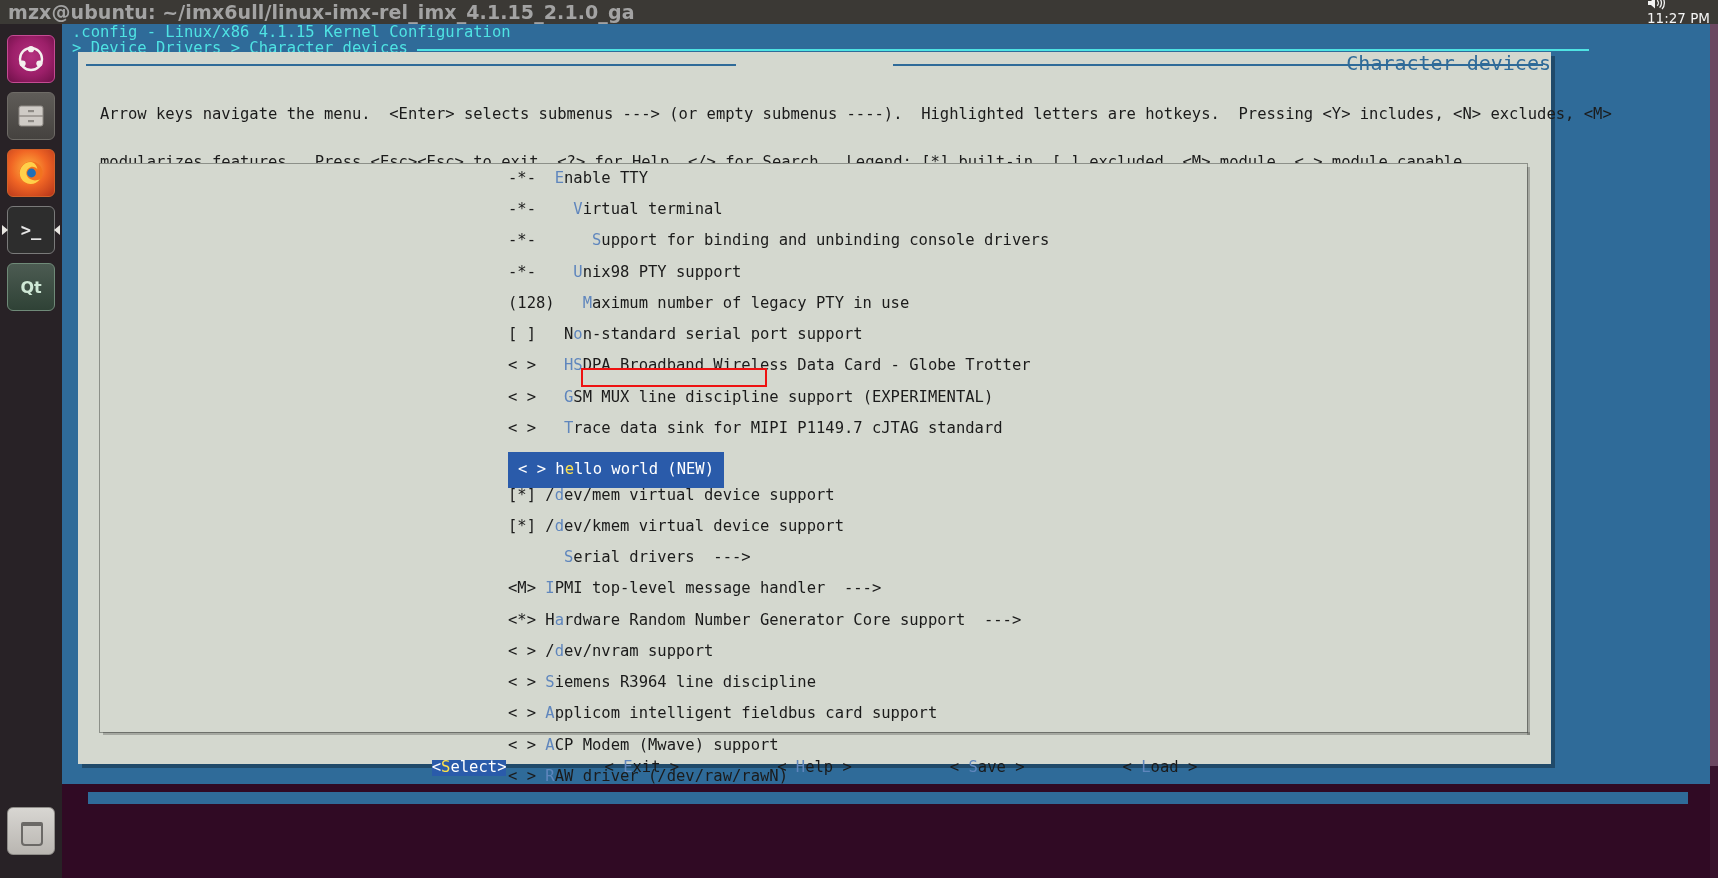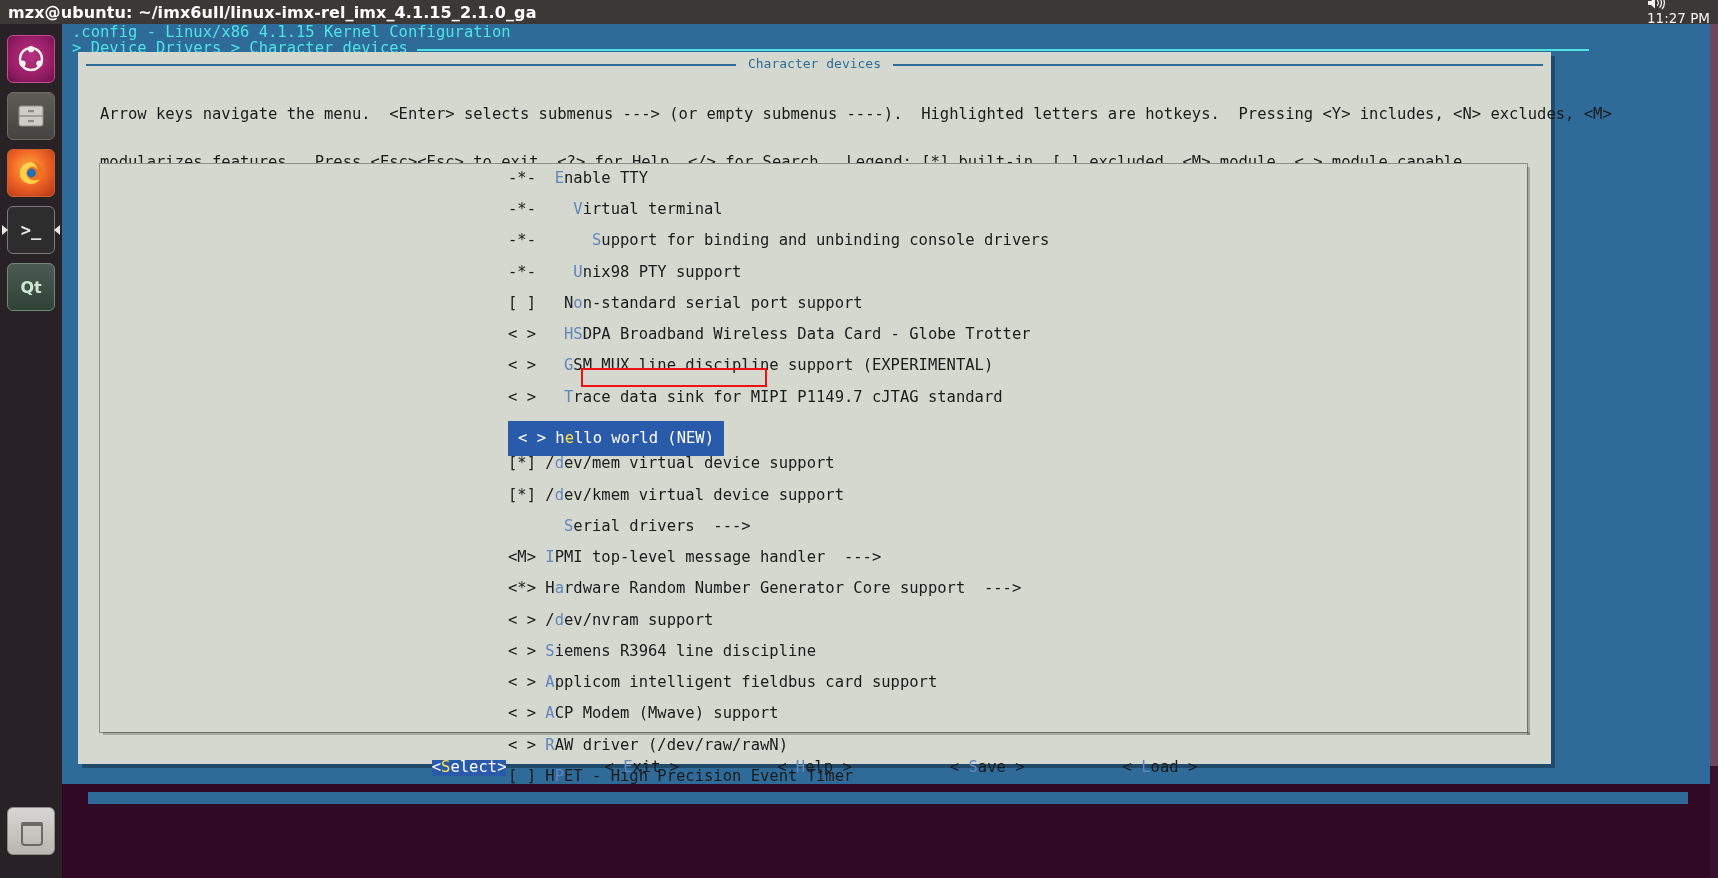--- a/index.html
+++ b/index.html
@@ -19,23 +19,23 @@
     position: absolute;
     left: 0; top: 0;
     width: 1718px; height: 24px;
     background: #3b3935;
     display: flex;
     align-items: center;
     box-sizing: border-box;
     padding: 0 8px;
   }
   #window-title {
-    color: #ffffff;
+    color: #a3a3a3;
     font-family: "DejaVu Sans", sans-serif;
-    font-size: 16px;
+    font-size: 19px;
     font-weight: bold;
     letter-spacing: .1px;
     white-space: nowrap;
   }
   #tray {
     margin-left: auto;
     display: flex;
     color: #f2f2f2;
     font-family: "DejaVu Sans", sans-serif;
     font-size: 13px;
@@ -173,23 +173,23 @@
     left: 16px; top: 28px;
     width: 1473px; height: 712px;
     background: #d4d8cf;
     color: #1b1b1b;
     box-sizing: border-box;
     box-shadow: 4px 4px 0 rgba(0,0,0,0.30);
   }
   #dialog-heading {
     position: absolute;
     left: 0; right: 0; top: 4px;
-    text-align: center;
+    text-align: right;
     color: #2f6b99;
-    font-size: 13px;
+    font-size: 20px;
     letter-spacing: 0;
   }
   #dialog-rule-l {
     position: absolute;
     left: 8px; top: 12px;
     width: 650px; height: 2px;
     background: #2f6b99;
   }
   #dialog-rule-r {
     position: absolute;
@@ -393,20 +393,21 @@
         <div>modularizes features.  Press &lt;Esc&gt;&lt;Esc&gt; to exit, &lt;?&gt; for Help, &lt;/&gt; for Search.  Legend: [*] built-in  [ ] excluded  &lt;M&gt; module  &lt; &gt; module capable</div>
       </div>
 
       <div id="list-frame">
         <div id="list-frame-shadow-r"></div>
         <div id="list-frame-shadow-b"></div>
         <div id="menu-list"><span class="mrow"><span>-*-  </span><span class="hk">E</span><span>nable TTY</span></span>
 <span class="mrow"><span>-*-    </span><span class="hk">V</span><span>irtual terminal</span></span>
 <span class="mrow"><span>-*-      </span><span class="hk">S</span><span>upport for binding and unbinding console drivers</span></span>
 <span class="mrow"><span>-*-    </span><span class="hk">U</span><span>nix98 PTY support</span></span>
+<span class="mrow"><span>(128)   </span><span class="hk">M</span><span>aximum number of legacy PTY in use</span></span>
 <span class="mrow"><span>[ ]   </span><span>N</span><span class="hk">o</span><span>n-standard serial port support</span></span>
 <span class="mrow"><span>&lt; &gt;   </span><span class="hk">HS</span><span>DPA Broadband Wireless Data Card - Globe Trotter</span></span>
 <span class="mrow"><span>&lt; &gt;   </span><span class="hk">G</span><span>SM MUX line discipline support (EXPERIMENTAL)</span></span>
 <span class="mrow"><span>&lt; &gt;   </span><span class="hk">T</span><span>race data sink for MIPI P1149.7 cJTAG standard</span></span>
 <span class="mrow selected"><span>&lt; &gt; </span><span>h</span><span class="hk">e</span><span>llo world (NEW)</span></span>
 <span class="mrow"><span>[*] </span><span>/</span><span class="hk">d</span><span>ev/mem virtual device support</span></span>
 <span class="mrow"><span>[*] </span><span>/</span><span class="hk">d</span><span>ev/kmem virtual device support</span></span>
 <span class="mrow"><span>      </span><span class="hk">S</span><span>erial drivers  ---&gt;</span></span>
 <span class="mrow"><span>&lt;M&gt; </span><span class="hk">I</span><span>PMI top-level message handler  ---&gt;</span></span>
 <span class="mrow"><span>&lt;*&gt; </span><span>H</span><span class="hk">a</span><span>rdware Random Number Generator Core support  ---&gt;</span></span>

